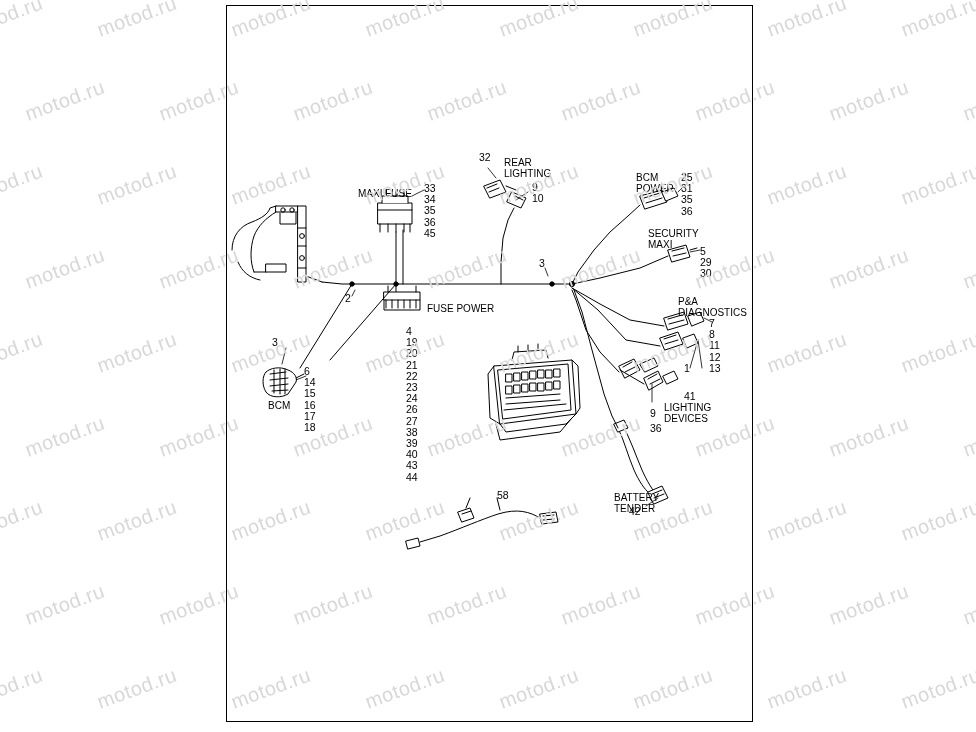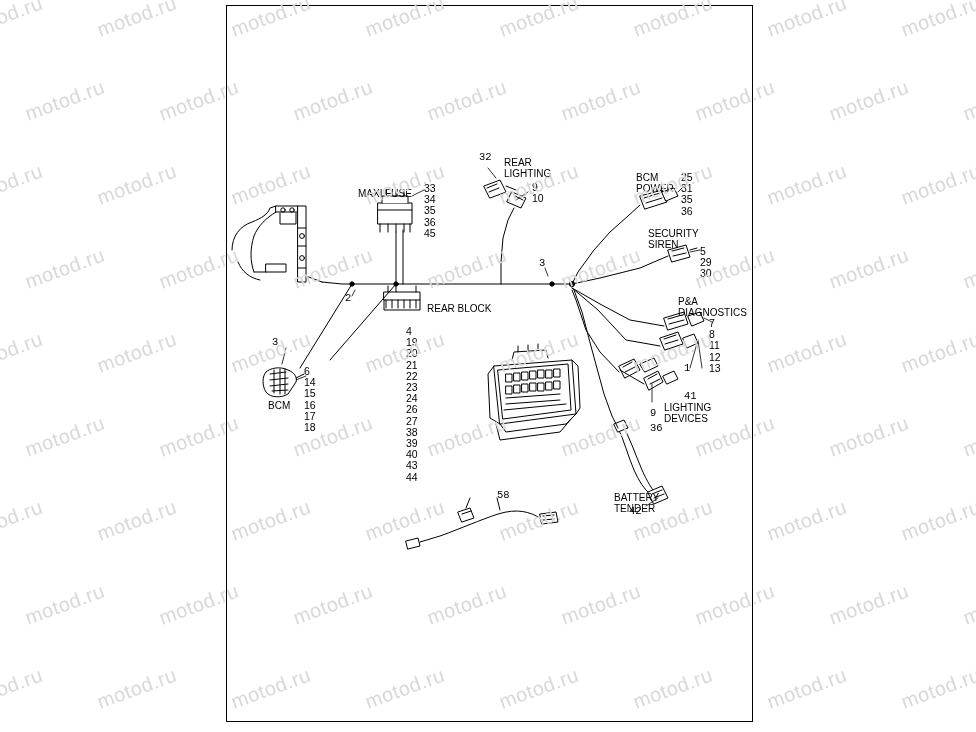--- a/index.html
+++ b/index.html
@@ -49,21 +49,21 @@
     z-index: 2;
   }
   .svg-wrap {
     position: absolute;
     left: 0; top: 0;
     width: 976px; height: 732px;
     z-index: 3;
   }
   .lbl {
     position: absolute;
-    font-family: Liberation Mono, monospace;
+    font-family: Liberation Sans, sans-serif;
     font-size: 10px;
     line-height: 11px;
     color: #000;
     white-space: pre;
     z-index: 4;
     text-align: center;
   }
   .lbl.num {
     font-size: 10.5px;
   }
@@ -324,21 +324,21 @@
 10</div>
 
   <div class="cap" style="left:636px; top:172px;">BCM
 POWER</div>
   <div class="numcol" style="left:681px; top:172px;">25
 31
 35
 36</div>
 
   <div class="cap" style="left:648px; top:228px;">SECURITY
-SIREN</div>
+MAXI</div>
   <div class="numcol" style="left:700px; top:246px;">5
 29
 30</div>
 
   <div class="cap" style="left:678px; top:296px;">P&amp;A
 DIAGNOSTICS</div>
   <div class="numcol" style="left:709px; top:318px;">7
 8
 11
 12
@@ -349,21 +349,21 @@
 
   <div class="cap" style="left:664px; top:402px;">LIGHTING
 DEVICES</div>
   <div class="lbl num" style="left:650px; top:408px;">9</div>
   <div class="lbl num" style="left:650px; top:423px;">36</div>
 
   <div class="cap" style="left:614px; top:492px;">BATTERY
 TENDER</div>
   <div class="lbl num" style="left:629px; top:506px;">42</div>
 
-  <div class="cap" style="left:427px; top:303px;">REAR BLOCK</div>
+  <div class="cap" style="left:427px; top:303px;">FUSE POWER</div>
   <div class="numcol" style="left:406px; top:326px;">4
 19
 20
 21
 22
 23
 24
 26
 27
 38

